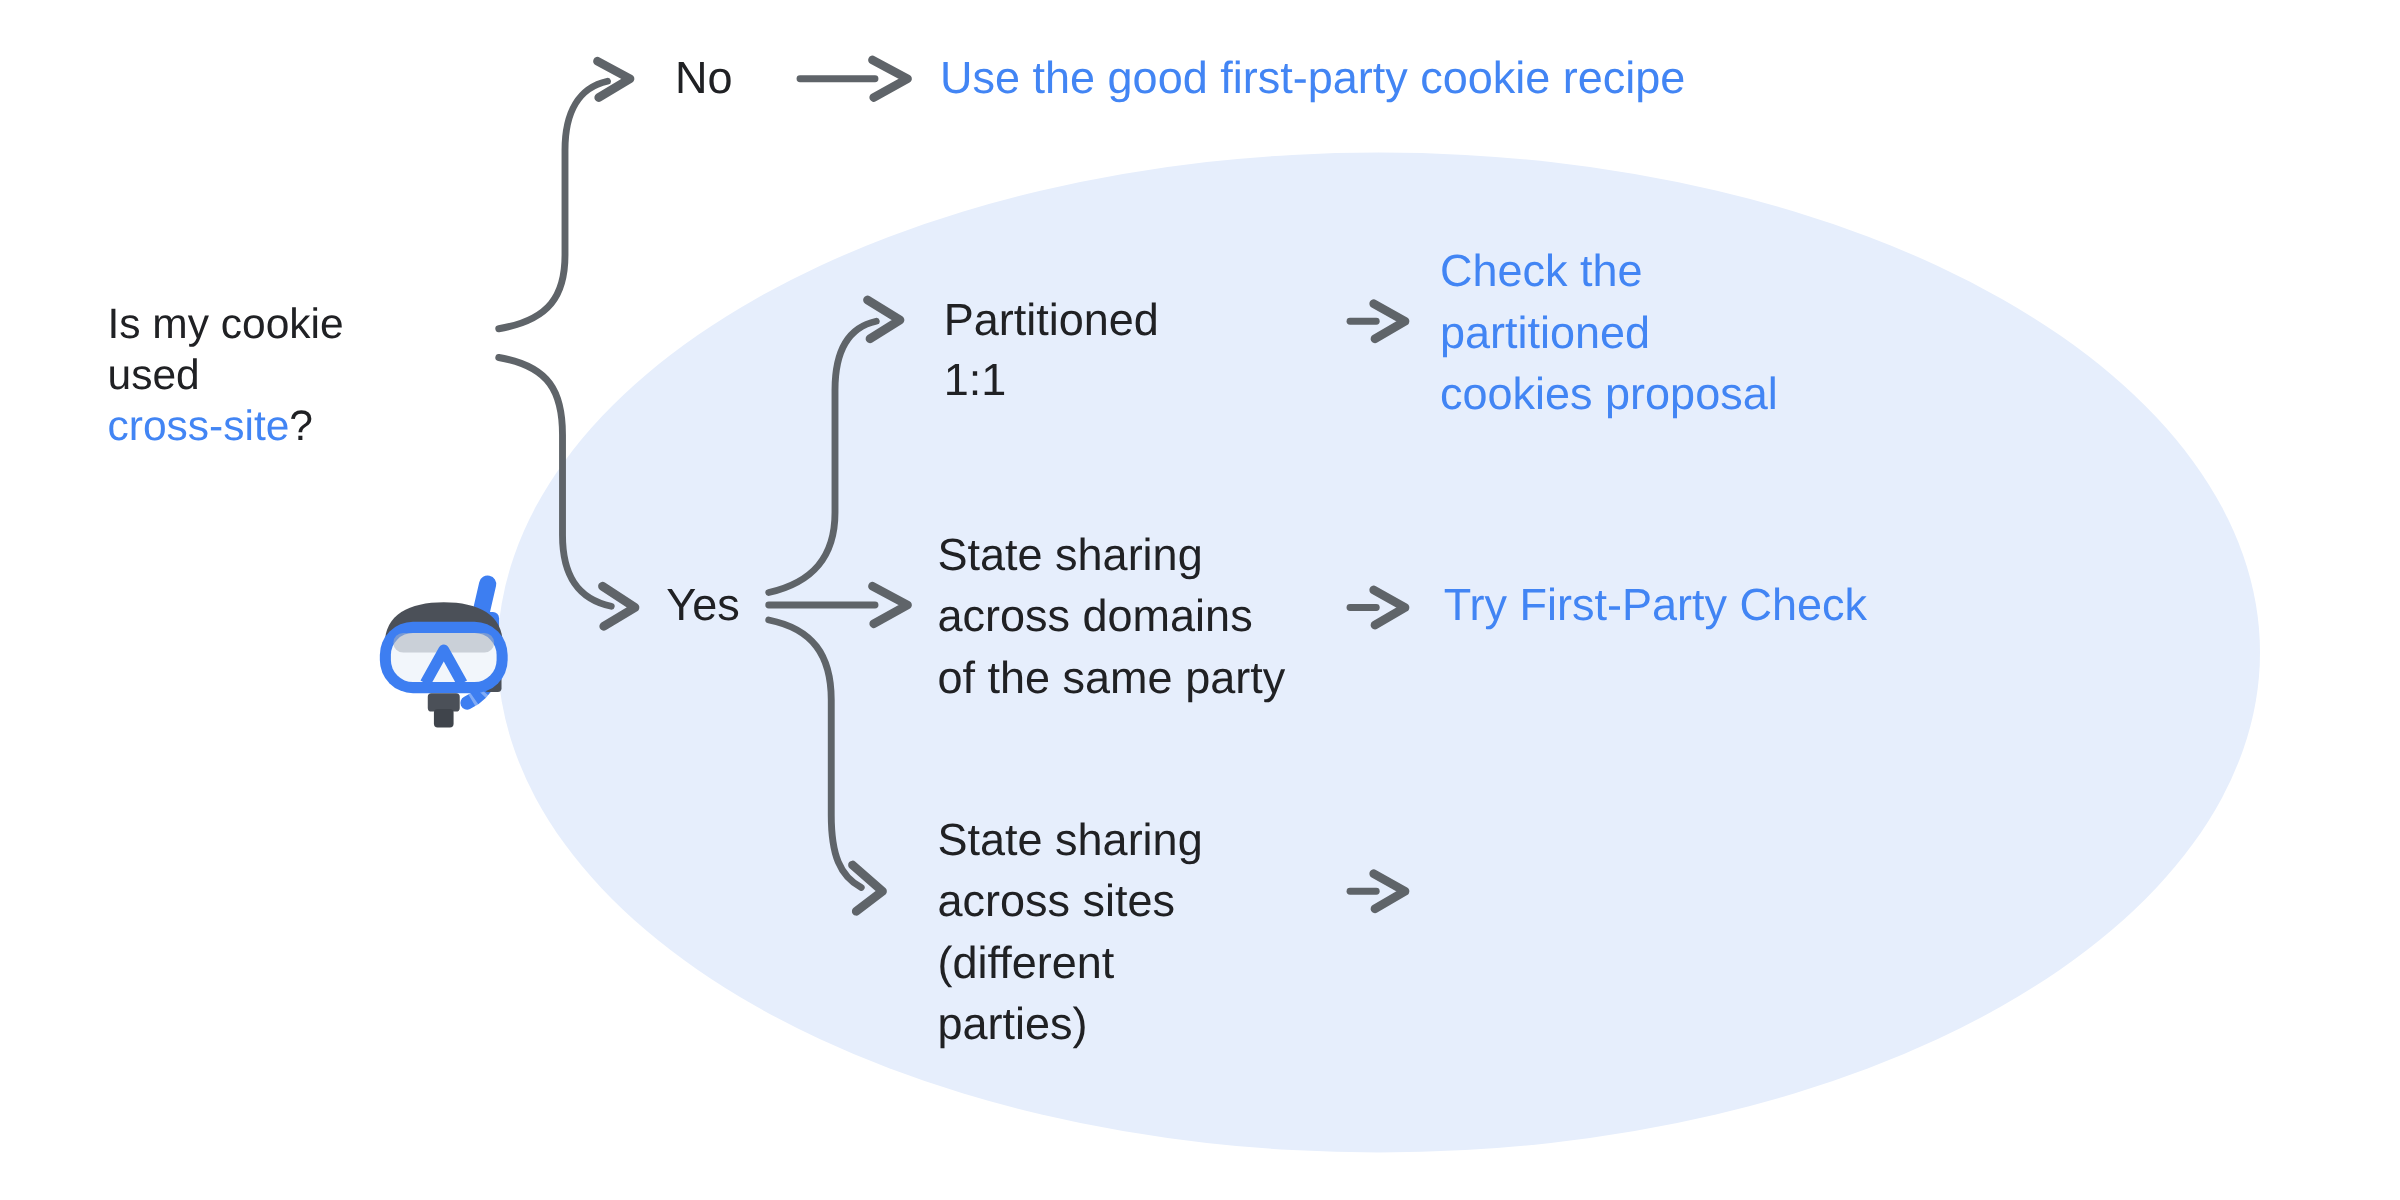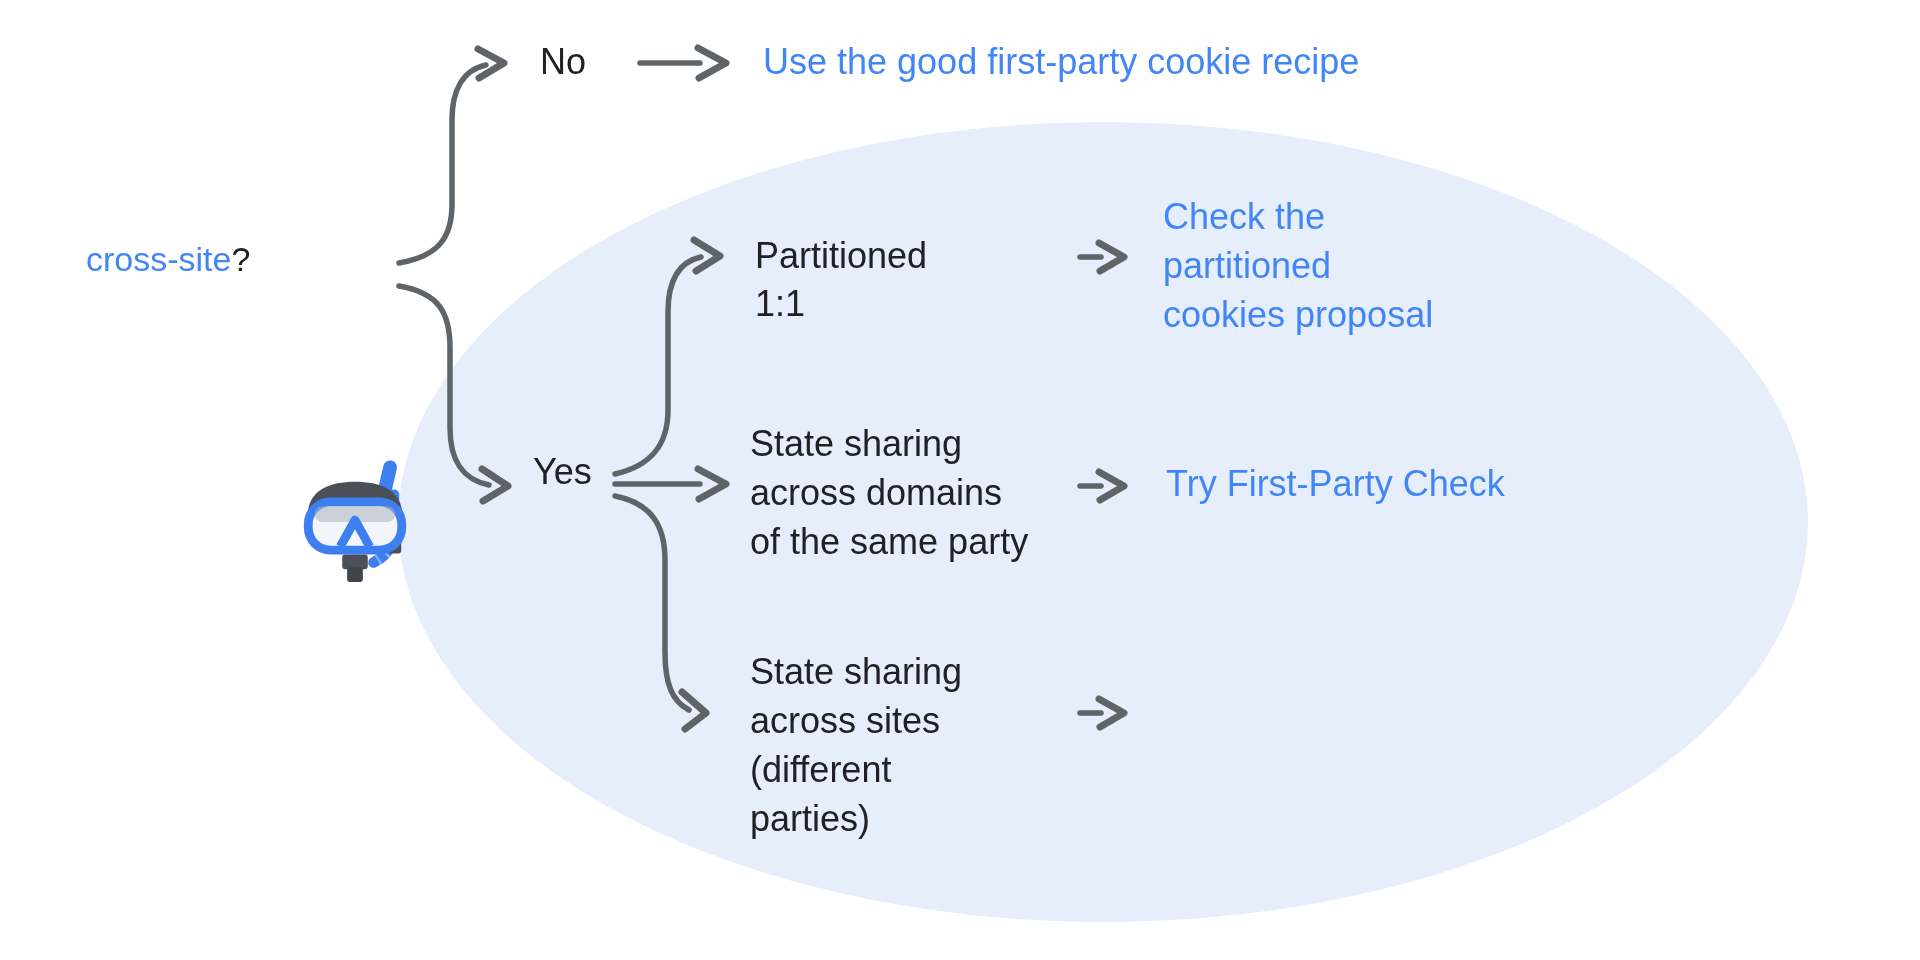--- a/index.html
+++ b/index.html
@@ -13,21 +13,21 @@
   }
   .connectors{position:absolute;left:0;top:0;}
   .conn{fill:none;stroke:var(--arrow-gray,#5F6469);stroke-width:5.5;stroke-linecap:round;}
   .ah{fill:none;stroke:var(--arrow-gray,#5F6469);stroke-width:7;stroke-linecap:round;stroke-linejoin:round;}
   .txt{
     position:absolute;font-size:36px;line-height:48px;
     color:var(--text-dark,#202124);white-space:pre-line;
   }
   .question{font-size:34px;line-height:41px;}
   .blue{color:var(--link-blue,#4285F4);}
-  .link{cursor:pointer;margin-left:11px;}
+  .link{cursor:pointer;}
   .mask{position:absolute;left:296px;top:458px;}
 </style>
 </head>
 <body>
 
 <div class="canvas">
 
   <div class="ellipse"></div>
 
   <svg class="connectors" width="1920" height="960" viewBox="0 0 1920 960">
@@ -94,27 +94,29 @@
     <rect x="17" y="49" width="86" height="40" rx="18" fill="#f2f6fb"></rect>
     <rect x="19" y="49" width="82" height="16" rx="8" fill="#a9b1bc" opacity="0.55"></rect>
 
     <path d="M 45 90 L 60 63 L 75 90" fill="none" stroke="#3d7ef1" stroke-width="9" stroke-linejoin="round"></path>
 
     <rect x="47" y="98" width="26" height="15" rx="3" fill="#4b5058"></rect>
     <rect x="52" y="111" width="16" height="15" rx="3" fill="#3f444b"></rect>
   </svg>
 
   <div class="txt question" style="left:86px;top:198px;">
-    <span class="blue">cross-site</span><span>?</span>
+    <span>Is my cookie
+used
+</span><span class="blue">cross-site</span><span>?</span>
   </div>
 
   <div class="txt" style="left:540px;top:40px;line-height:44px;">No</div>
   <div class="txt blue link" style="left:752px;top:40px;line-height:44px;">Use the good first-party cookie recipe</div>
 
-  <div class="txt" style="left:533px;top:450px;line-height:44px;">Yes</div>
+  <div class="txt" style="left:533px;top:462px;line-height:44px;">Yes</div>
 
   <div class="txt" style="left:755px;top:232px;">Partitioned
 1:1</div>
   <div class="txt blue link" style="left:1152px;top:192px;line-height:49px;">Check the
 partitioned
 cookies proposal</div>
 
   <div class="txt" style="left:750px;top:419px;line-height:49px;">State sharing
 across domains
 of the same party</div>

